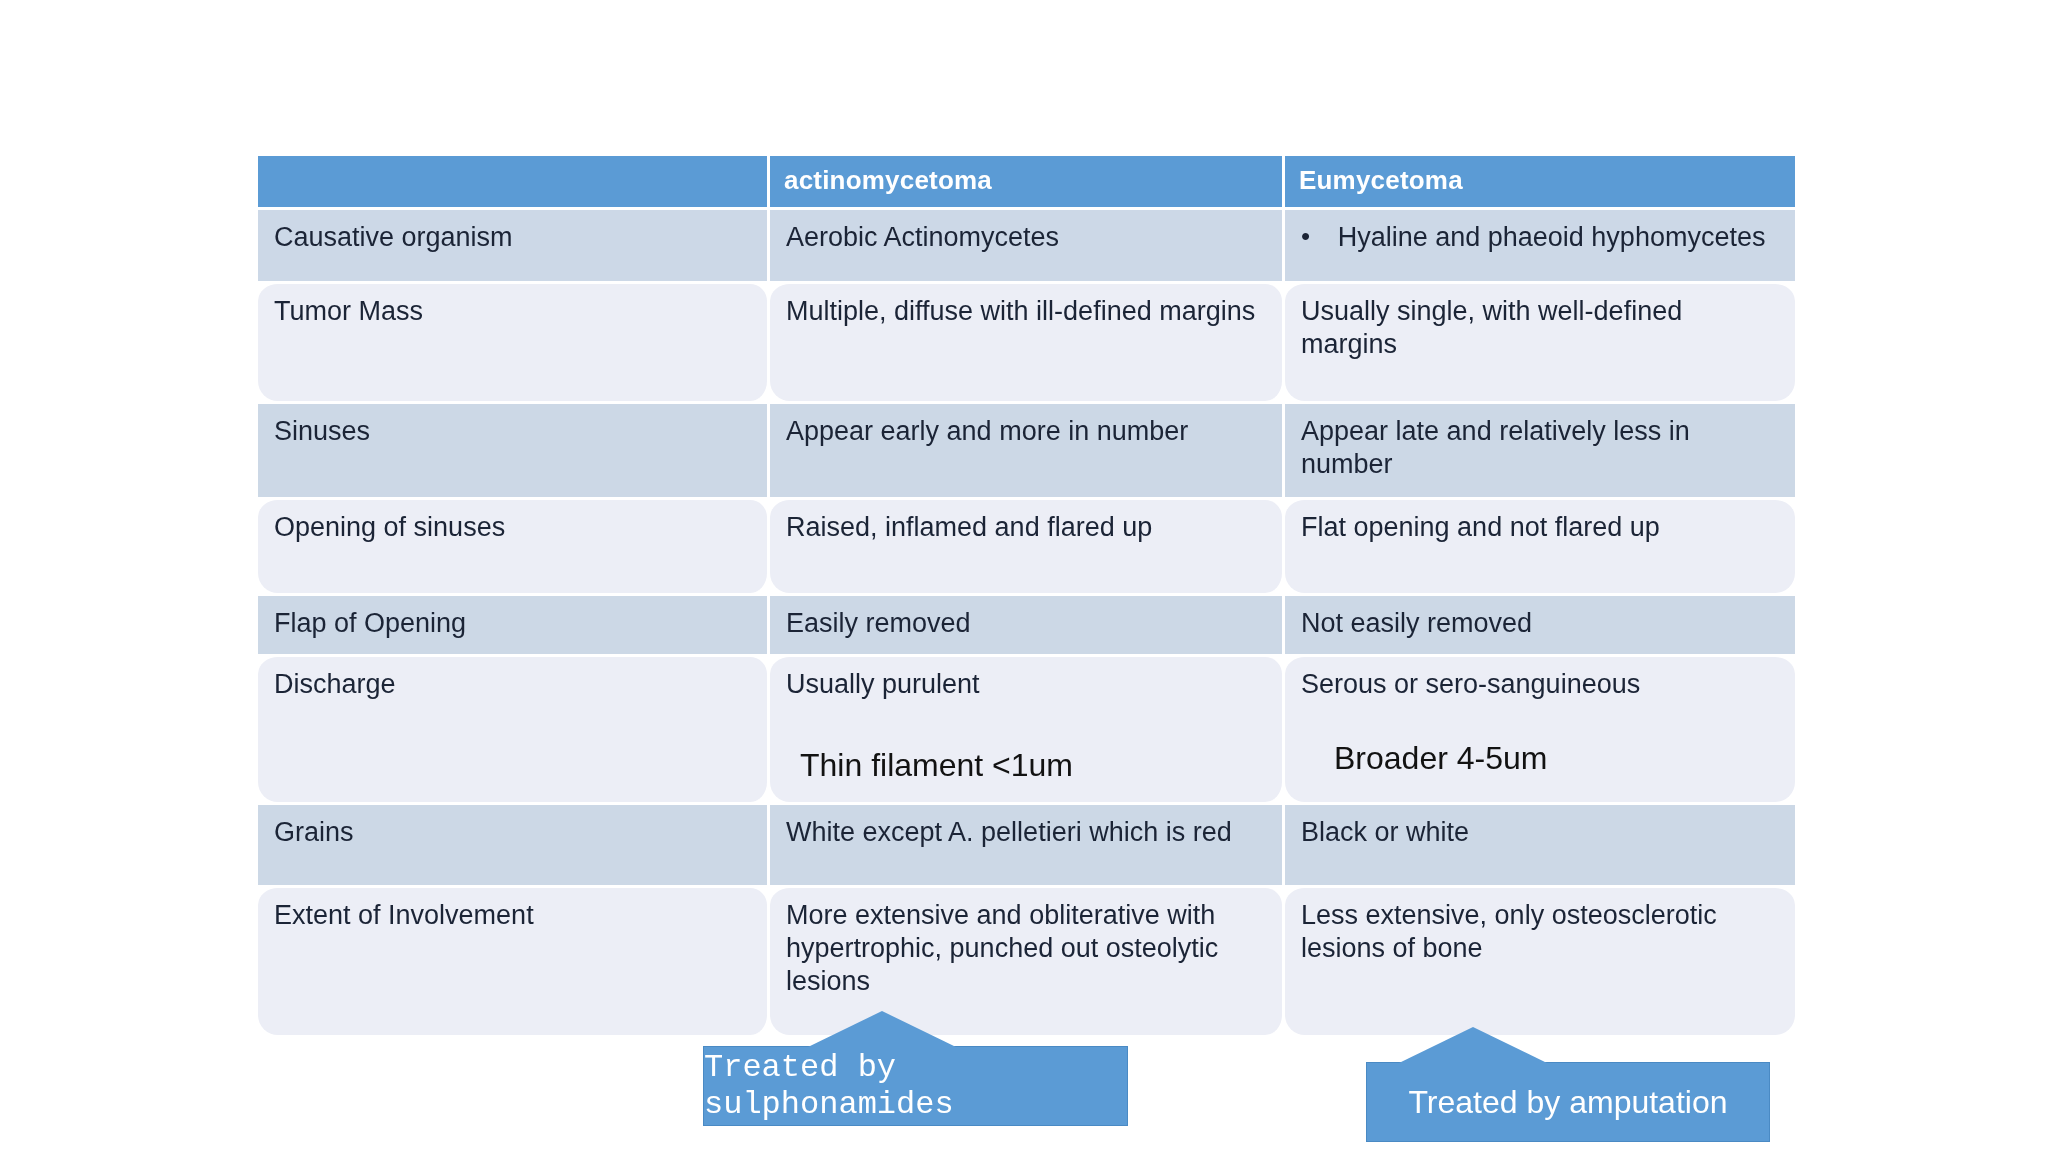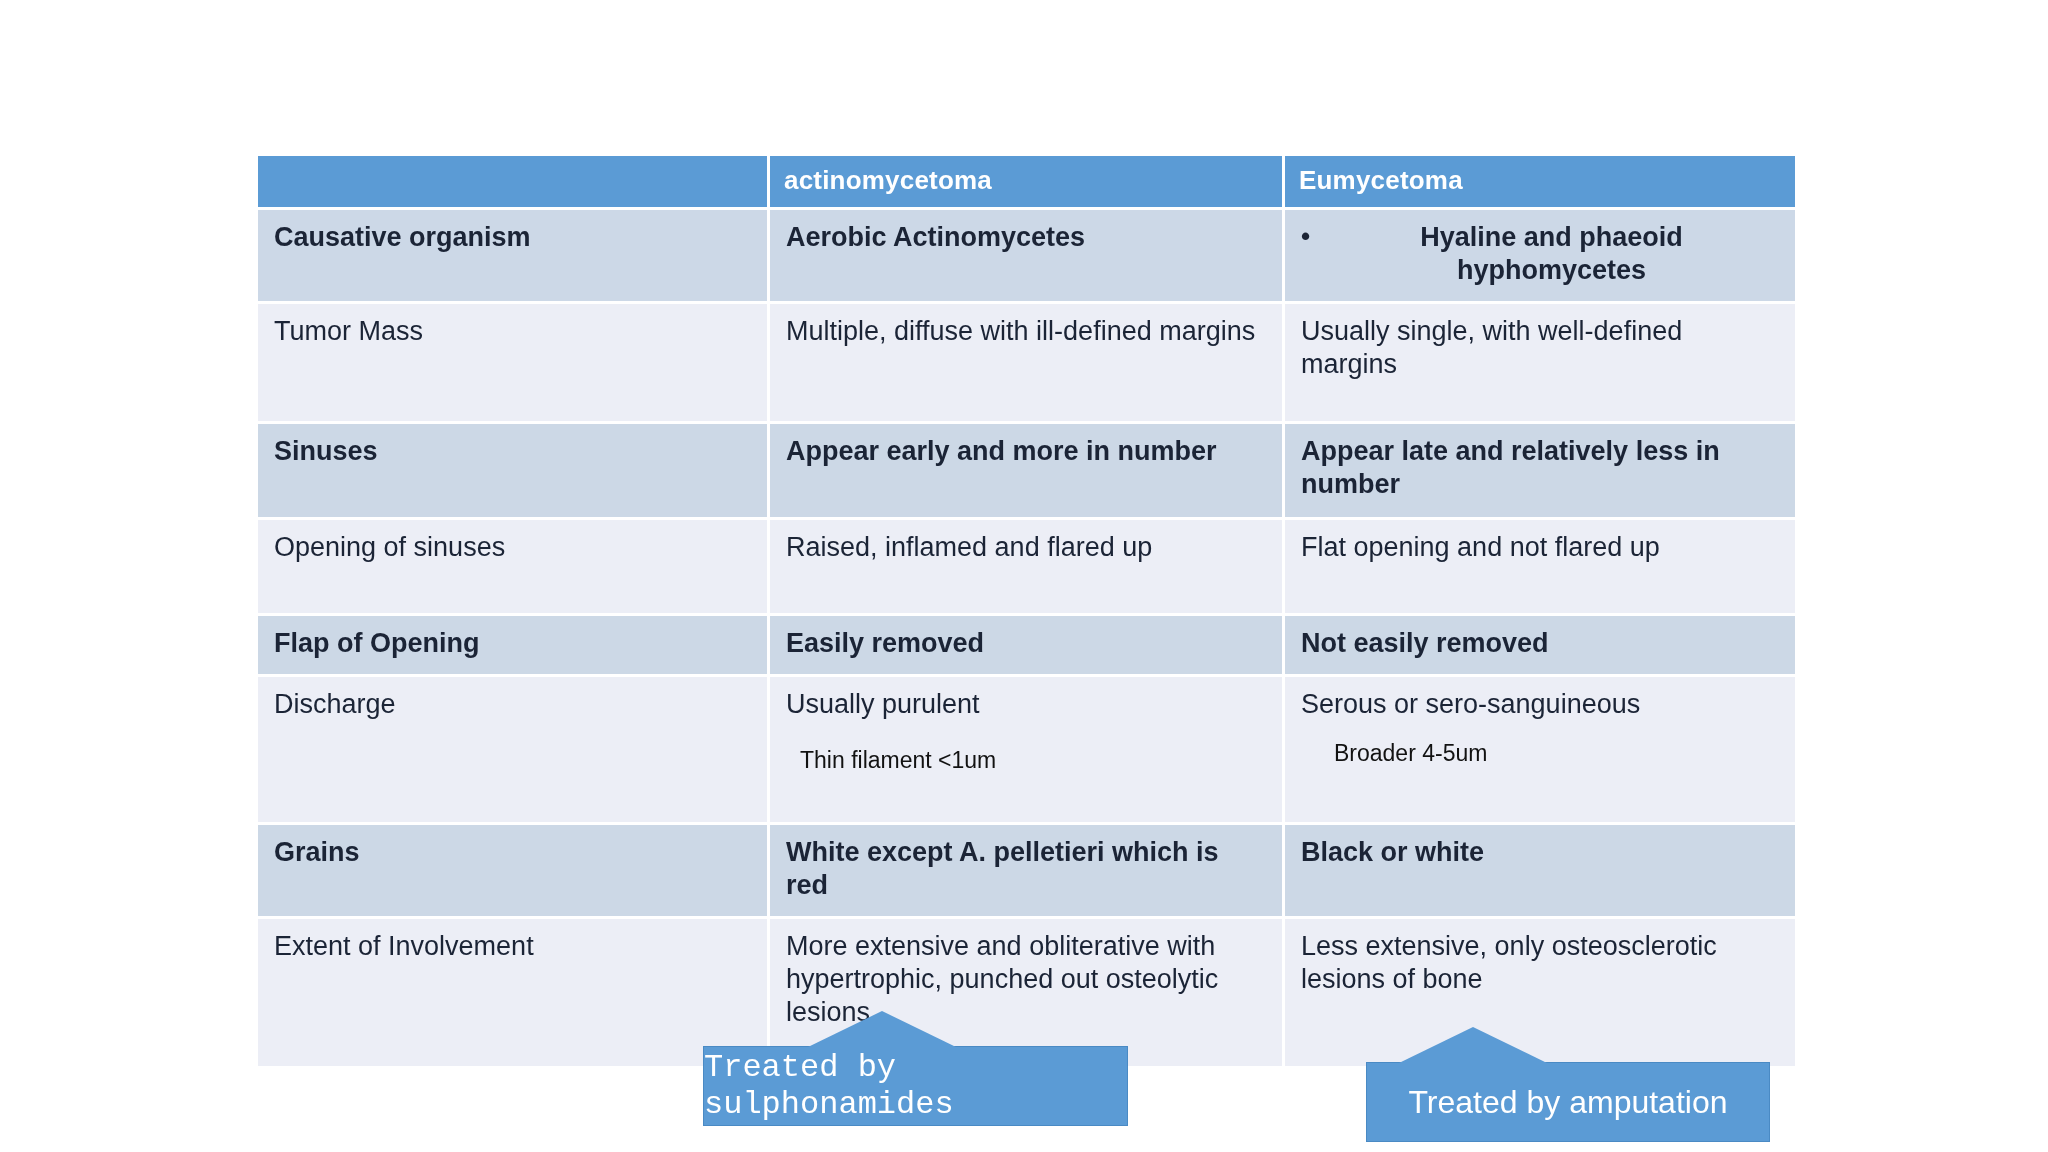--- a/index.html
+++ b/index.html
@@ -63,22 +63,22 @@
     padding: 11px 16px 14px 16px;
     vertical-align: top;
     border-right: 3px solid #ffffff;
     border-top: 3px solid #ffffff;
     box-sizing: border-box;
     word-wrap: break-word;
   }
   #comparison-table tbody td:last-child { border-right: none; }
 
   
-  #comparison-table tbody tr.band-dark td  { background: #ccd8e6; font-weight: bold; }
-  #comparison-table tbody tr.band-light td { background: #eceef6; }
+  #comparison-table tbody tr.band-dark td  { background: #ccd8e6; }
+  #comparison-table tbody tr.band-light td { background: #eceef6; border-radius: 20px; }
 
   
   #comparison-table tbody tr.band-dark.first td { background: #ccd8e7; }
 
   
   tr.h-1 td { height: 74px; }
   tr.h-2 td { height: 120px; }
   tr.h-3 td { height: 96px; }
   tr.h-4 td { height: 96px; margin-top: 36px; }
   tr.h-5 td { height: 60px; }
@@ -99,21 +99,21 @@
   }
   .bullet-text { flex: 1 1 auto; text-align: center; }
 
   
   tr.first td.big-text { font-size: 30px; line-height: 1.18; }
 
   
   .annotation {
     position: absolute;
     color: #121212;
-    font-size: 23px;
+    font-size: 32px;
     font-family: "Liberation Sans", "DejaVu Sans", sans-serif;
     white-space: nowrap;
   }
   #annotation-thin-filament { left: 800px; top: 747px; }
   #annotation-broader       { left: 1334px; top: 740px; }
 
   
   .callout {
     position: absolute;
     background: #5b9bd5;

